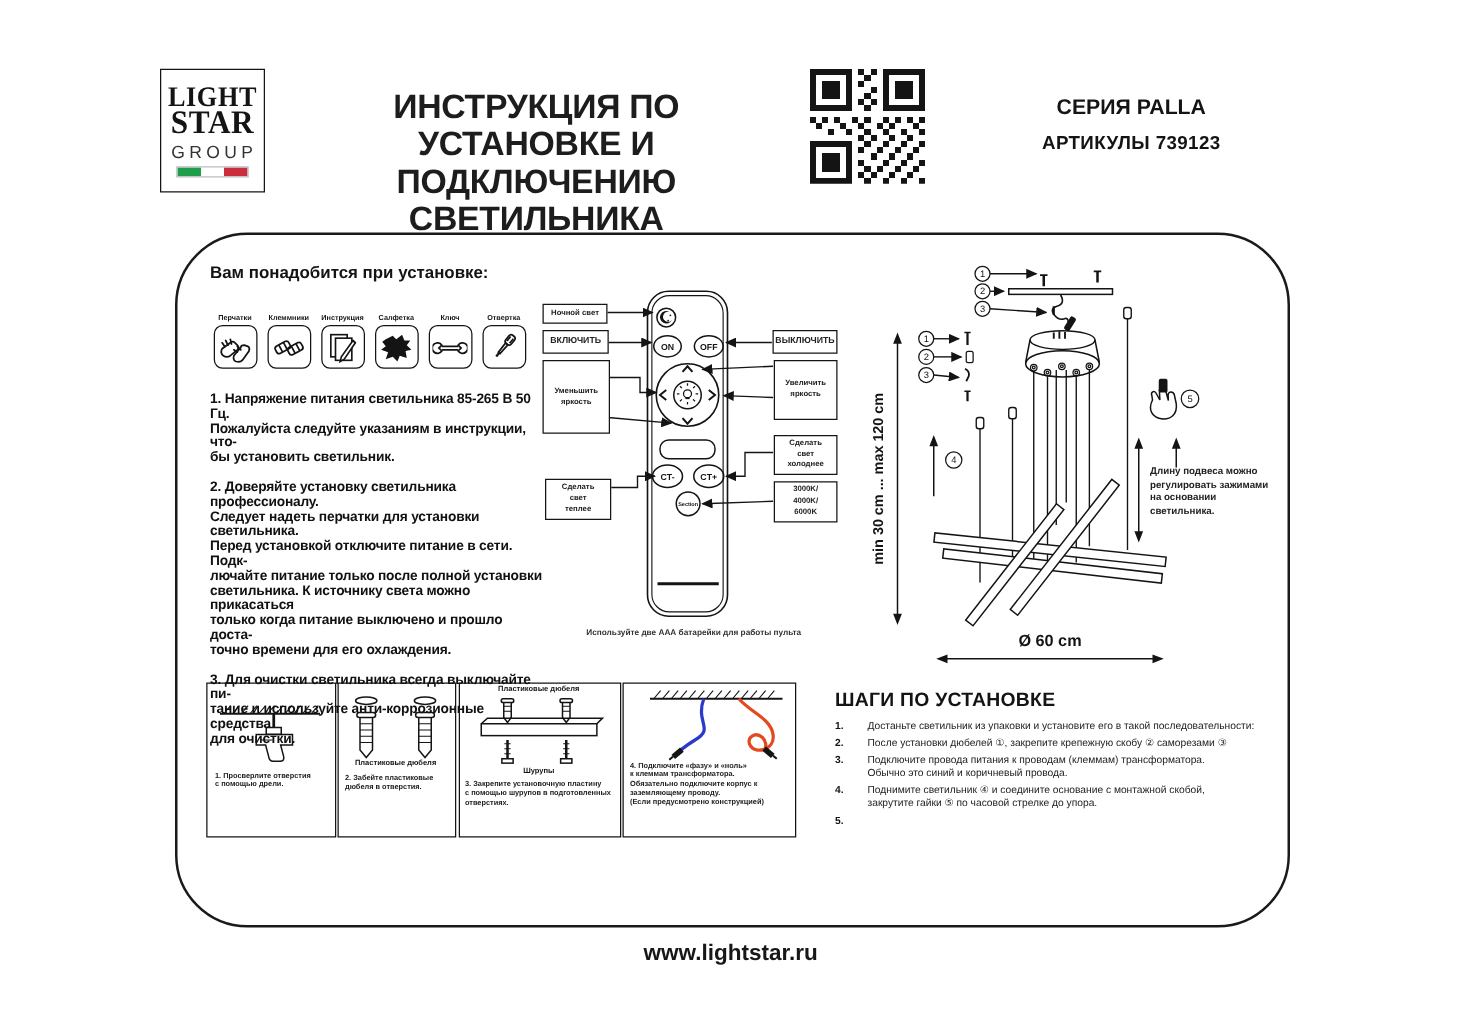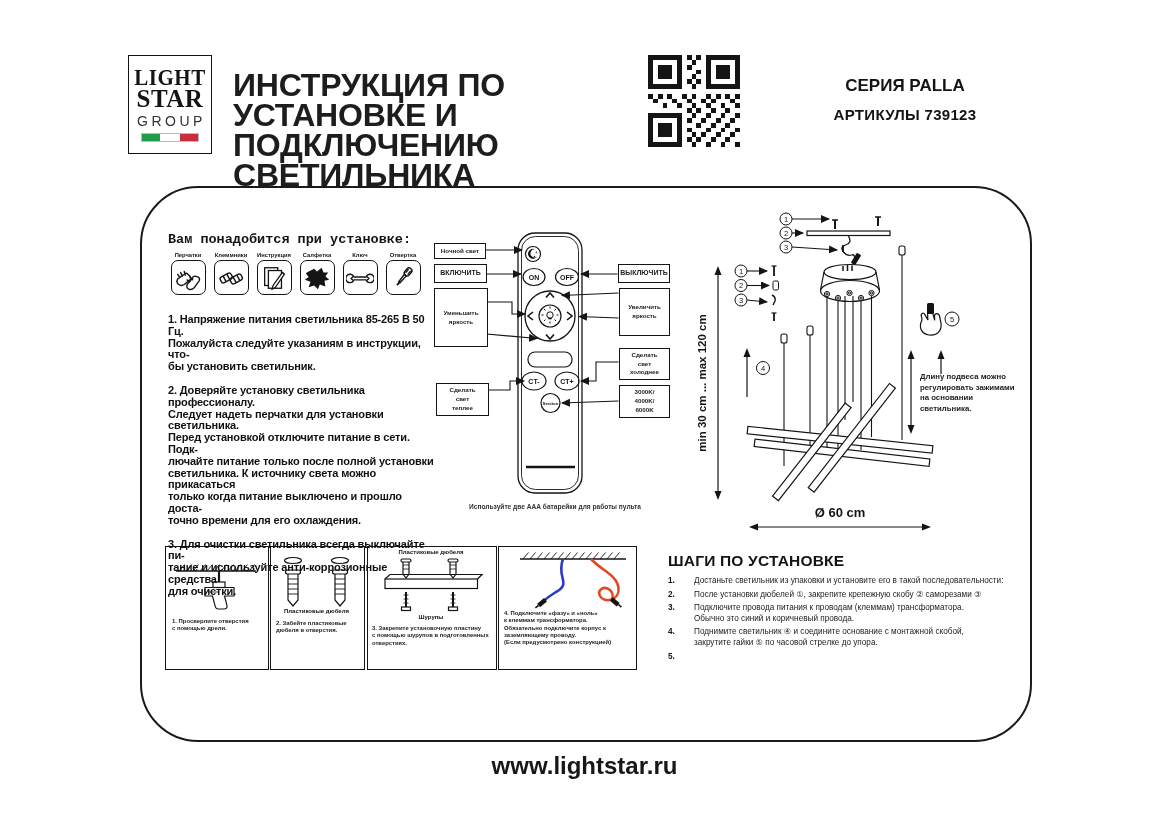--- a/index.html
+++ b/index.html
@@ -15,21 +15,21 @@
   
   .logo-box{left:128px;top:55px;width:82px;height:97px;border:1.5px solid #141414;
     display:flex;flex-direction:column;align-items:center;justify-content:center;}
   .logo-light{font-family:"Liberation Serif","DejaVu Serif",serif;font-weight:700;
     font-size:21px;line-height:19px;letter-spacing:.5px;transform:scaleY(1.08);}
   .logo-star{font-family:"Liberation Serif","DejaVu Serif",serif;font-weight:700;
     font-size:25px;line-height:23px;letter-spacing:.5px;transform:scaleY(1.05);}
   .logo-group{font-size:14px;letter-spacing:3.5px;margin:3px 0 0 3px;color:#333;}
   .logo-flag{width:56px;height:7px;margin-top:4px;border:1px solid #b9bec2;
     background:linear-gradient(90deg,#1e9e4a 0 33%,#ffffff 33% 67%,#cb2e3b 67% 100%);}
-  .doc-title{left:233px;top:70px;width:392px;text-align:left;font-size:32px;
+  .doc-title{left:233px;top:70px;width:392px;text-align:center;font-size:27px;
     font-weight:800;line-height:30px;letter-spacing:-.2px;color:#1d1d1d;}
   .series-wrap{left:790px;top:76px;width:230px;text-align:center;}
   .series-line{font-size:17px;font-weight:700;}
   .articles-line{font-size:15px;font-weight:700;margin-top:10px;letter-spacing:.3px;}
   
   .panel{left:140px;top:186px;width:888px;height:552px;border:2px solid #1a1a1a;border-radius:58px;}
   .sec-head{font-size:13.5px;font-weight:700;}
   
   .tool{position:absolute;width:40px;text-align:center;}
   .tool-label{font-size:5.8px;font-weight:700;white-space:nowrap;}
@@ -45,21 +45,21 @@
   
   .step-box{position:absolute;border:1.4px solid #141414;background:transparent;}
   .step-caption{position:absolute;font-size:5.9px;line-height:7.3px;font-weight:600;color:#222;}
   .step-label{position:absolute;font-size:6px;font-weight:700;text-align:center;color:#141414;}
   
   .install-head{font-size:15.5px;font-weight:700;letter-spacing:.2px;}
   .install-item{display:flex;margin-bottom:3px;}
   .install-num{width:26px;font-size:8.2px;font-weight:700;flex:none;}
   .install-text{font-size:8.2px;line-height:10.6px;font-weight:500;color:#1c1c1c;}
   .lamp-note{font-size:7.8px;line-height:10.5px;font-weight:600;color:#222;}
-  .footer-url{left:0;top:752px;width:1169px;text-align:center;font-size:24px;font-weight:800;color:#171717;}
+  .footer-url{left:0;top:752px;width:1169px;text-align:center;font-size:18px;font-weight:800;color:#171717;}
 </style>
 </head>
 <body>
 
 <div class="abs logo-box">
   <div class="logo-light">LIGHT</div>
   <div class="logo-star">STAR</div>
   <div class="logo-group">GROUP</div>
   <div class="logo-flag"></div>
 </div>
@@ -97,21 +97,21 @@
   </g>
 </svg>
 
 <div class="abs series-wrap">
   <div class="series-line">СЕРИЯ PALLA</div>
   <div class="articles-line">АРТИКУЛЫ 739123</div>
 </div>
 
 <div class="abs panel"></div>
 
-<div class="abs sec-head" style="left:168px;top:232px;font-family:Liberation Mono, monospace;">Вам понадобится при установке:</div>
+<div class="abs sec-head" style="left:168px;top:210px;">Вам понадобится при установке:</div>
 
 <div class="tool" style="left:168px;top:252px;">
   <div class="tool-label">Перчатки</div>
   <div class="tool-frame">
       <svg width="28" height="28" viewBox="0 0 30 30" fill="none" stroke="#141414" stroke-width="1.5" stroke-linecap="round">
     <path d="M4 16 q-2 4 1 6 q3 2 6 0 l6 -5 q2 -2 0 -4 l-2 -2 q-2 -2 -4 0 z"></path>
     <path d="M6 14 l-2 -3 M9 13 l-2 -4 M12 12 l-1 -4"></path>
     <path d="M14 22 q-1 4 2 5 q4 1 6 -2 l5 -7 q1 -3 -1 -4 l-3 -1 q-3 0 -3 2 z"></path>
     <path d="M17 19 l-3 -2 M20 17 l-3 -3"></path>
   </svg>

